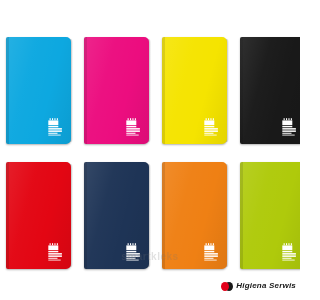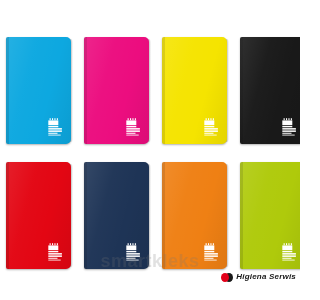--- a/index.html
+++ b/index.html
@@ -103,21 +103,21 @@
     width: 17px;
     height: 19px;
     display: block;
   }
   .brand-mark svg { display: block; width: 100%; height: 100%; }
 
   
   .retailer-logo {
     position: absolute;
     right: 4px;
-    bottom: 17px;
+    bottom: 8px;
     height: 12px;
     display: flex;
     align-items: center;
     gap: 3px;
   }
   .retailer-logo .logo-dots {
     width: 12px;
     height: 9px;
     position: relative;
     flex: 0 0 auto;
@@ -143,21 +143,21 @@
   }
 
   
   .watermark {
     position: absolute;
     left: 0;
     top: 252px;
     width: 300px;
     text-align: center;
     font-family: "Liberation Sans", sans-serif;
-    font-size: 18px;
+    font-size: 10px;
     font-weight: bold;
     letter-spacing: 0.5px;
     color: rgba(120,120,120,0.22);
     white-space: nowrap;
     pointer-events: none;
     line-height: 1;
   }
 </style>
 </head>
 <body>

